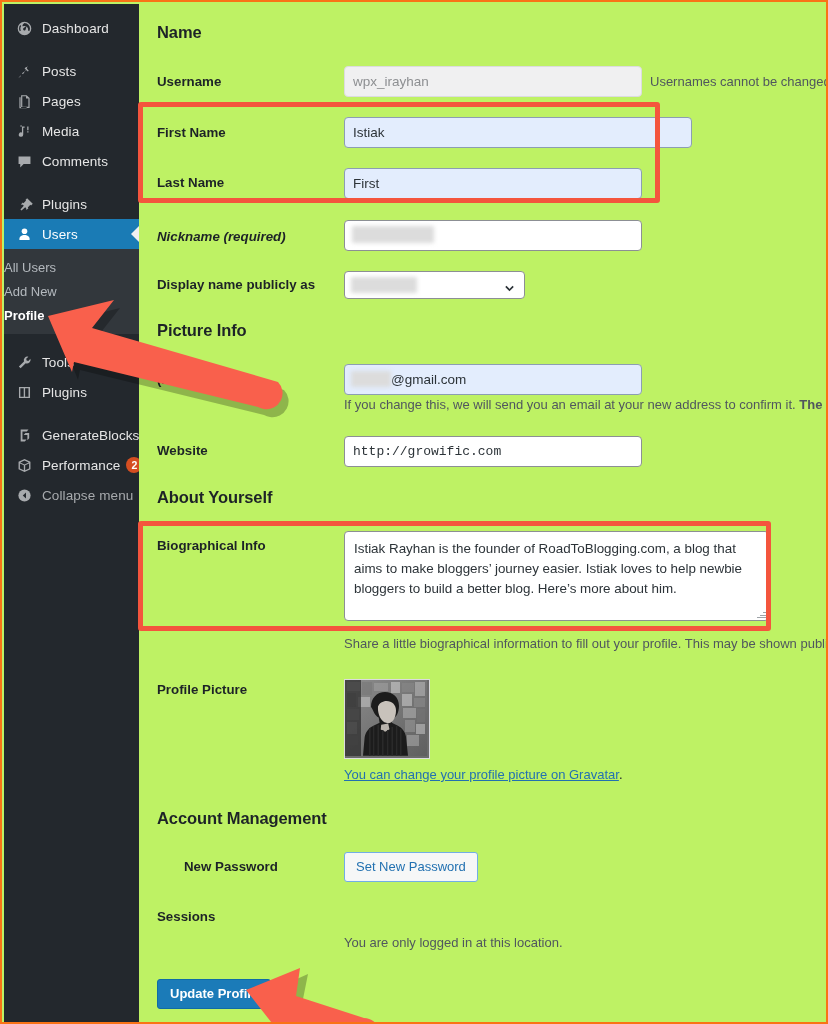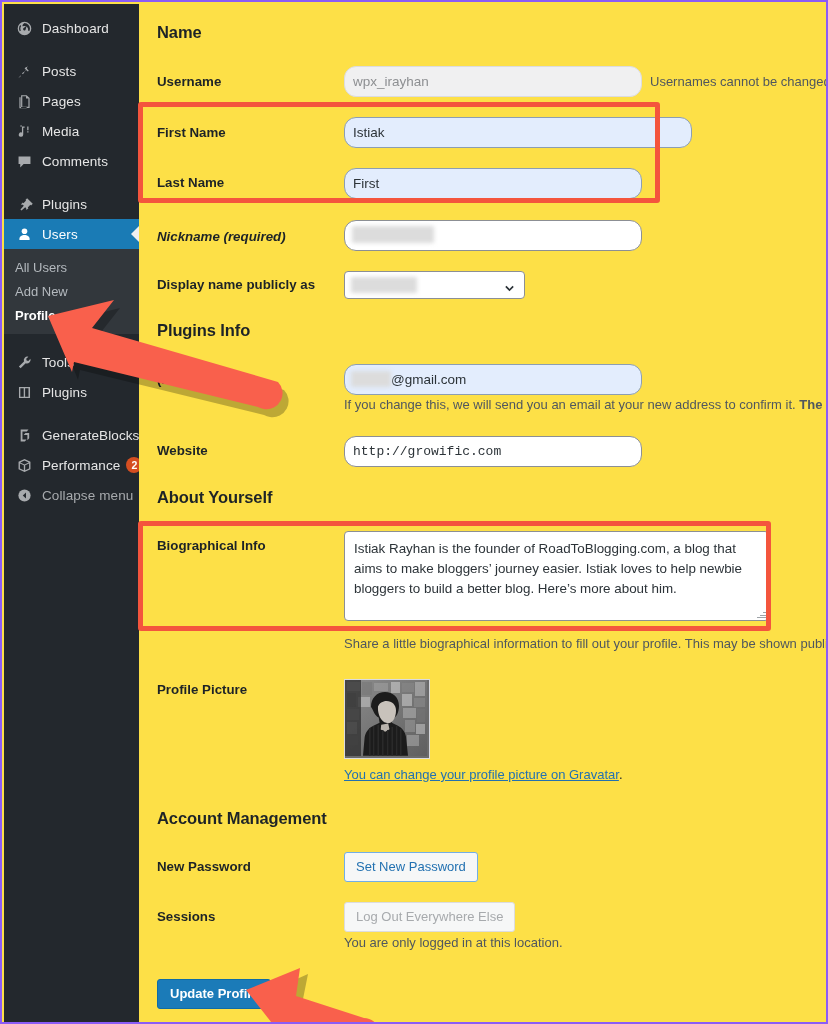--- a/index.html
+++ b/index.html
@@ -4,23 +4,23 @@
 <style>
   html,body{margin:0;padding:0;}
   body{
     width:828px;height:1024px;overflow:hidden;
     background:#ffffff;
     font-family:"Liberation Sans", sans-serif;
     -webkit-font-smoothing:antialiased;
   }
   .screen{
     position:relative;width:828px;height:1024px;
-    background:#fde047;
-    box-sizing:border-box;
-    border:2px solid #8b5cf6;
+    background:#bef264;
+    box-sizing:border-box;
+    border:2px solid #f97316;
     overflow:hidden;
   }
 
   
   .sidebar{
     position:absolute;left:2px;top:2px;
     width:135px;height:1020px;
     background:#23282d;
     box-sizing:border-box;
     padding-top:9px;
@@ -50,21 +50,20 @@
     width:18px;height:18px;display:inline-flex;
     align-items:center;justify-content:center;
     color:#a7aaad;flex:0 0 18px;
   }
   .menu-item.active .ico{color:#fff;}
   .ico svg{display:block;}
 
   .submenu{background:#32373c;padding:6px 0 7px 0;}
   .submenu-item{
     height:24px;display:flex;align-items:center;
-    padding-left:11px;
     font-size:13px;color:#b4b9be;
     box-sizing:border-box;
   }
   .submenu-item.cur{color:#fff;font-weight:bold;}
 
   .badge{
     display:inline-flex;align-items:center;justify-content:center;
     min-width:16px;height:16px;border-radius:8px;
     background:#d54e21;color:#fff;
     font-size:10.5px;font-weight:bold;
@@ -89,21 +88,21 @@
     position:absolute;
     font-size:13px;color:#50575e;
     white-space:nowrap;
   }
 
   .inp{
     position:absolute;
     box-sizing:border-box;
     height:31px;
     border:1px solid #8c8f94;
-    border-radius:12px;
+    border-radius:4px;
     background:#fff;
     font-family:"Liberation Sans", sans-serif;
     font-size:13.5px;
     color:#2c3338;
     padding:0 8px;
     outline:none;
     line-height:29px;
   }
   .inp.mono{font-family:"Liberation Mono", monospace;font-size:13px;}
   .inp.disabled{background:#f0f0f1;color:#8d8f92;border-color:#dcdcde;}
@@ -386,21 +385,21 @@
   <div class="flabel" style="top:275px;">Display name publicly as</div>
   <div class="sel" style="left:342px;top:269px;">
     <span class="chev">
       <svg width="11" height="11" viewBox="0 0 12 12" fill="none" stroke="currentColor" stroke-width="1.8">
           <path d="M2 4.3L6 8.2 10 4.3"></path>
         </svg>
     </span>
   </div>
   <div class="redact" style="left:349px;top:275px;width:66px;height:16px;"></div>
 
-  <h2 class="section sec-contact">Plugins Info</h2>
+  <h2 class="section sec-contact">Picture Info</h2>
 
   <div class="flabel" style="top:370px;">(required)</div>
   <div class="inp autofill" style="left:342px;top:362px;width:298px;padding-left:46px;">@gmail.com</div>
   <div class="redact" style="left:349px;top:369px;width:40px;height:16px;"></div>
   <div class="fhelp" style="left:342px;top:395px;"><span>If you change this, we will send you an email at your new address to confirm it.</span> <b>The new</b></div>
 
   <div class="flabel" style="top:441px;">Website</div>
   <div class="inp mono" style="left:342px;top:434px;width:298px;">http://growific.com</div>
 
   <h2 class="section sec-about">About Yourself</h2>
@@ -459,25 +458,24 @@
           <rect x="51" y="46" width="1.4" height="30"></rect>
           <rect x="55" y="49" width="1.5" height="27"></rect>
         </g>
       </g>
     </svg>
   </div>
   <div class="glink"><u>You can change your profile picture on Gravatar</u><span class="dot">.</span></div>
 
   <h2 class="section sec-account">Account Management</h2>
 
-  <div class="flabel" style="top:857px;">New Password</div>
+  <div class="flabel" style="top:857px;margin-left:27px;">New Password</div>
   <div class="btn-sec" style="left:342px;top:850px;">Set New Password</div>
 
   <div class="flabel" style="top:907px;">Sessions</div>
-  <div class="btn-dis" style="left:342px;top:900px;">Log Out Everywhere Else</div>
   <div class="fhelp" style="left:342px;top:933px;">You are only logged in at this location.</div>
 
   <div class="btn-pri" style="left:155px;top:977px;">Update Profile</div>
 
   <div class="hlbox" style="left:136px;top:100px;width:522px;height:101px;"></div>
   <div class="hlbox" style="left:136px;top:519px;width:633px;height:110px;"></div>
 
   <div class="arrow" style="left:28px;top:296px;">
     <svg width="300" height="120" viewBox="0 0 300 120">
       <g transform="translate(4,4)" opacity="0.25">

